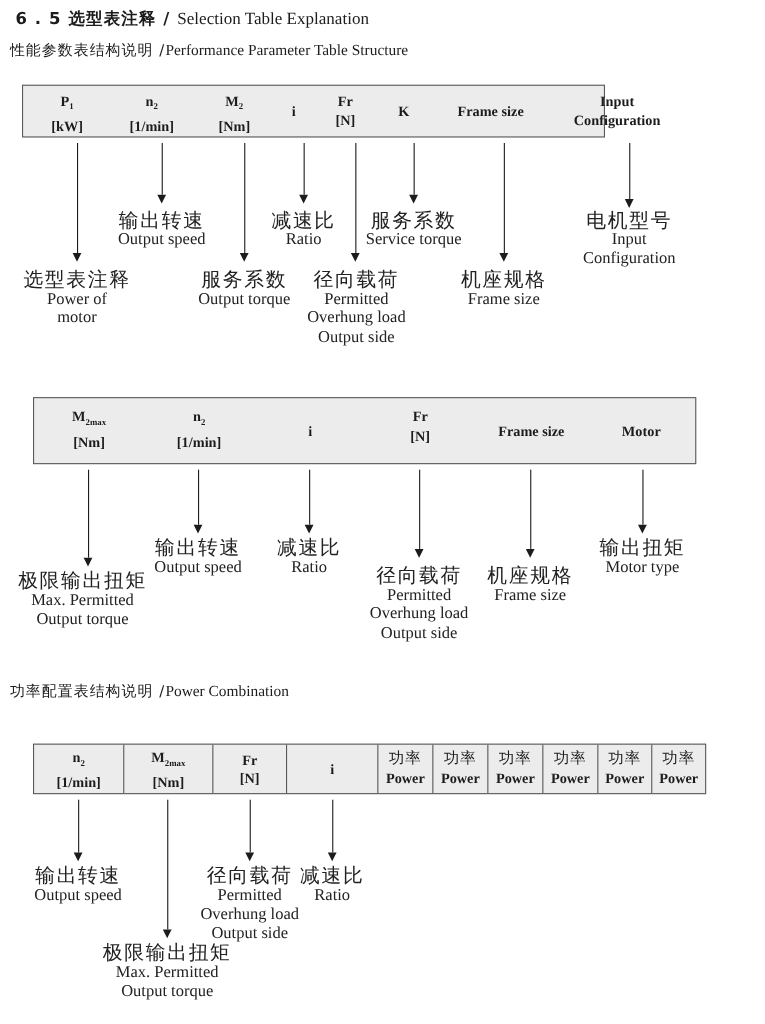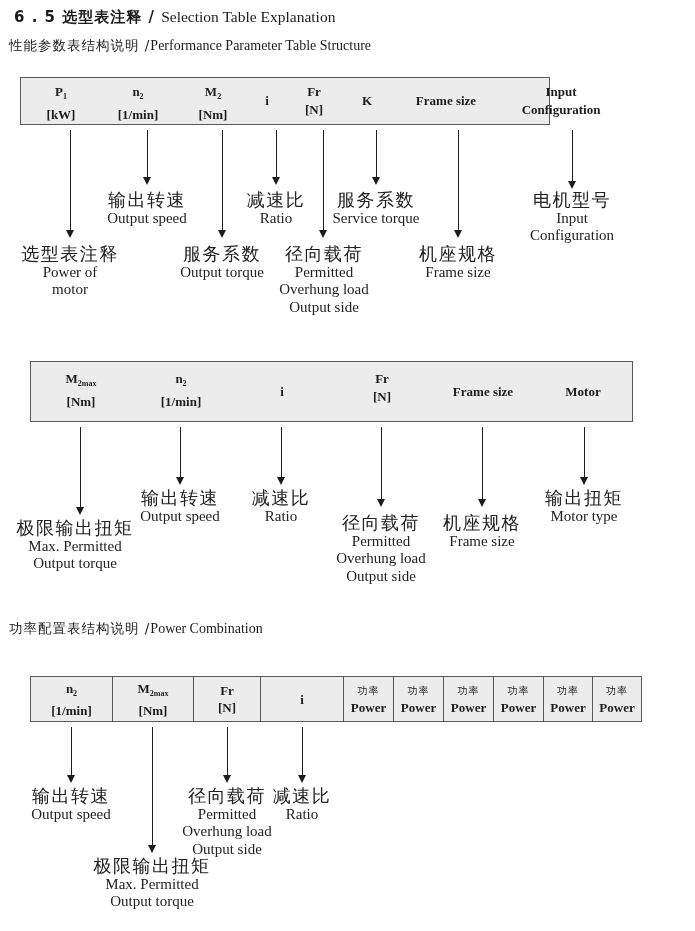--- a/index.html
+++ b/index.html
@@ -19,21 +19,21 @@
   .h1l{top:50%;left:0;transform:translate(-50%,-50%);}
   .hl{line-height:18px;}
   .sub{font-size:8px;vertical-align:-3px;letter-spacing:0;}
   .t3flex{position:absolute;left:30px;top:676px;width:612px;height:46px;display:flex;
           background:#ececec;border:1px solid #595959;box-sizing:border-box;}
   .t3cell{border-right:1px solid #595959;box-sizing:border-box;display:flex;flex-direction:column;
           justify-content:center;align-items:center;font-weight:bold;font-size:13px;
           font-family:"Liberation Serif",serif;}
   .t3cell:last-child{border-right:none;}
   .t3cell .hl{line-height:17px;}
-  .zh-h{font-family:"DejaVu Sans",sans-serif;font-weight:normal;font-size:10px;letter-spacing:1px;}
+  .zh-h{font-family:"DejaVu Sans",sans-serif;font-weight:normal;font-size:14px;letter-spacing:1px;}
   .arrow{position:absolute;width:1px;background:#1c1c1c;}
   .arrow::after{content:'';position:absolute;left:-4px;bottom:-8px;width:0;height:0;
         border-left:4.5px solid transparent;border-right:4.5px solid transparent;
         border-top:8px solid #1c1c1c;}
   .callout{position:absolute;transform:translateX(-50%);text-align:center;white-space:nowrap;color:#222;}
   .callout div{line-height:17.5px;}
   .callout .zh{font-family:Liberation Serif, serif;font-size:18px;letter-spacing:1.5px;}
   .callout .en{font-family:"Liberation Serif",serif;font-size:15px;}
 </style>
 </head>

